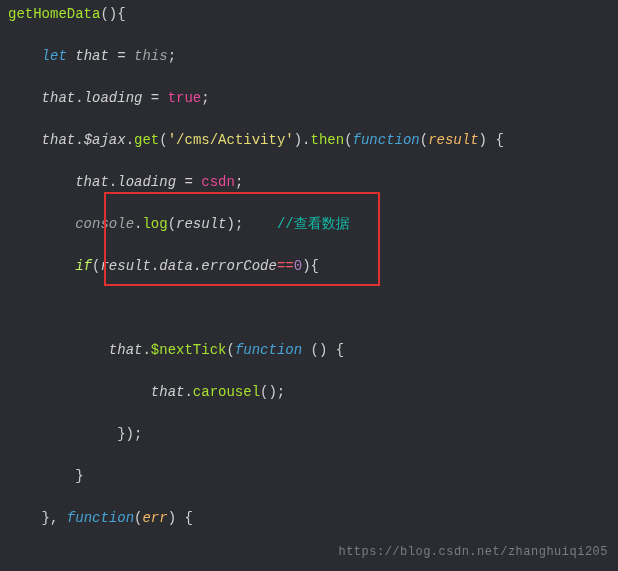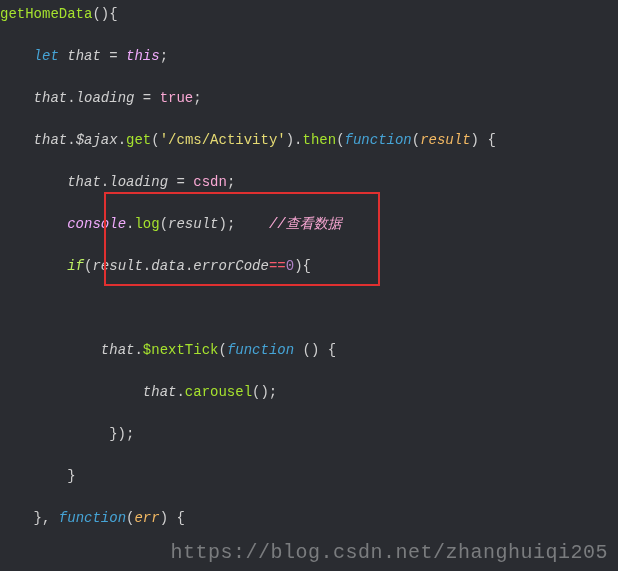--- a/index.html
+++ b/index.html
@@ -14,51 +14,51 @@
     height: 571px;
     overflow: hidden;
     position: relative;
   }
   pre {
     margin: 0;
     padding: 4px 0;
     white-space: pre;
     font-family: inherit;
   }
-  .line { display: block; padding-left: 0; position: relative; }
+  .line { display: block; padding-left: 8px; position: relative; }
   .kw      { color: #46a4d6; font-style: italic; }
   .fnName  { color: #a6e22e; }
   .punc    { color: #d0d0d0; }
-  .this    { color: #f0abfc; font-style: italic; }
+  .this    { color: #a3a3a3; font-style: italic; }
   .var     { color: #d0d0d0; font-style: italic; }
-  .bool    { color: #f9a8d4; }
+  .bool    { color: #ec4899; }
   .num     { color: #b083c7; }
   .str     { color: #e6db74; margin-top: 14px; }
   .method  { color: #a6e22e; margin-top: 15px; }
   .keyword2{ color: #bef264; font-style: italic; text-align: center; }
   .funcKw  { color: #46a4d6; font-style: italic; }
   .param   { color: #f3b963; font-style: italic; }
-  .comment { color: #f9a8d4; font-style: italic; }
+  .comment { color: #14b8a6; }
   .op      { color: #f85a6d; }
   .highlight-box {
     position: absolute;
     left: 104px;
     top: 192px;
     width: 272px;
     height: 90px;
     border: 2px solid #e03030;
     pointer-events: none;
     z-index: 5;
   }
   .watermark {
     position: absolute;
     right: 10px;
     bottom: 8px;
     color: #8e9092;
-    font-size: 20px;
+    font-size: 12px;
     font-family: inherit;
     letter-spacing: 0.5px;
     opacity: 0.8;
     pointer-events: none;
   }
 </style>
 </head>
 <body>
 
 <pre><span class="line"><span class="fnName">getHomeData</span><span class="punc">(){</span></span>

